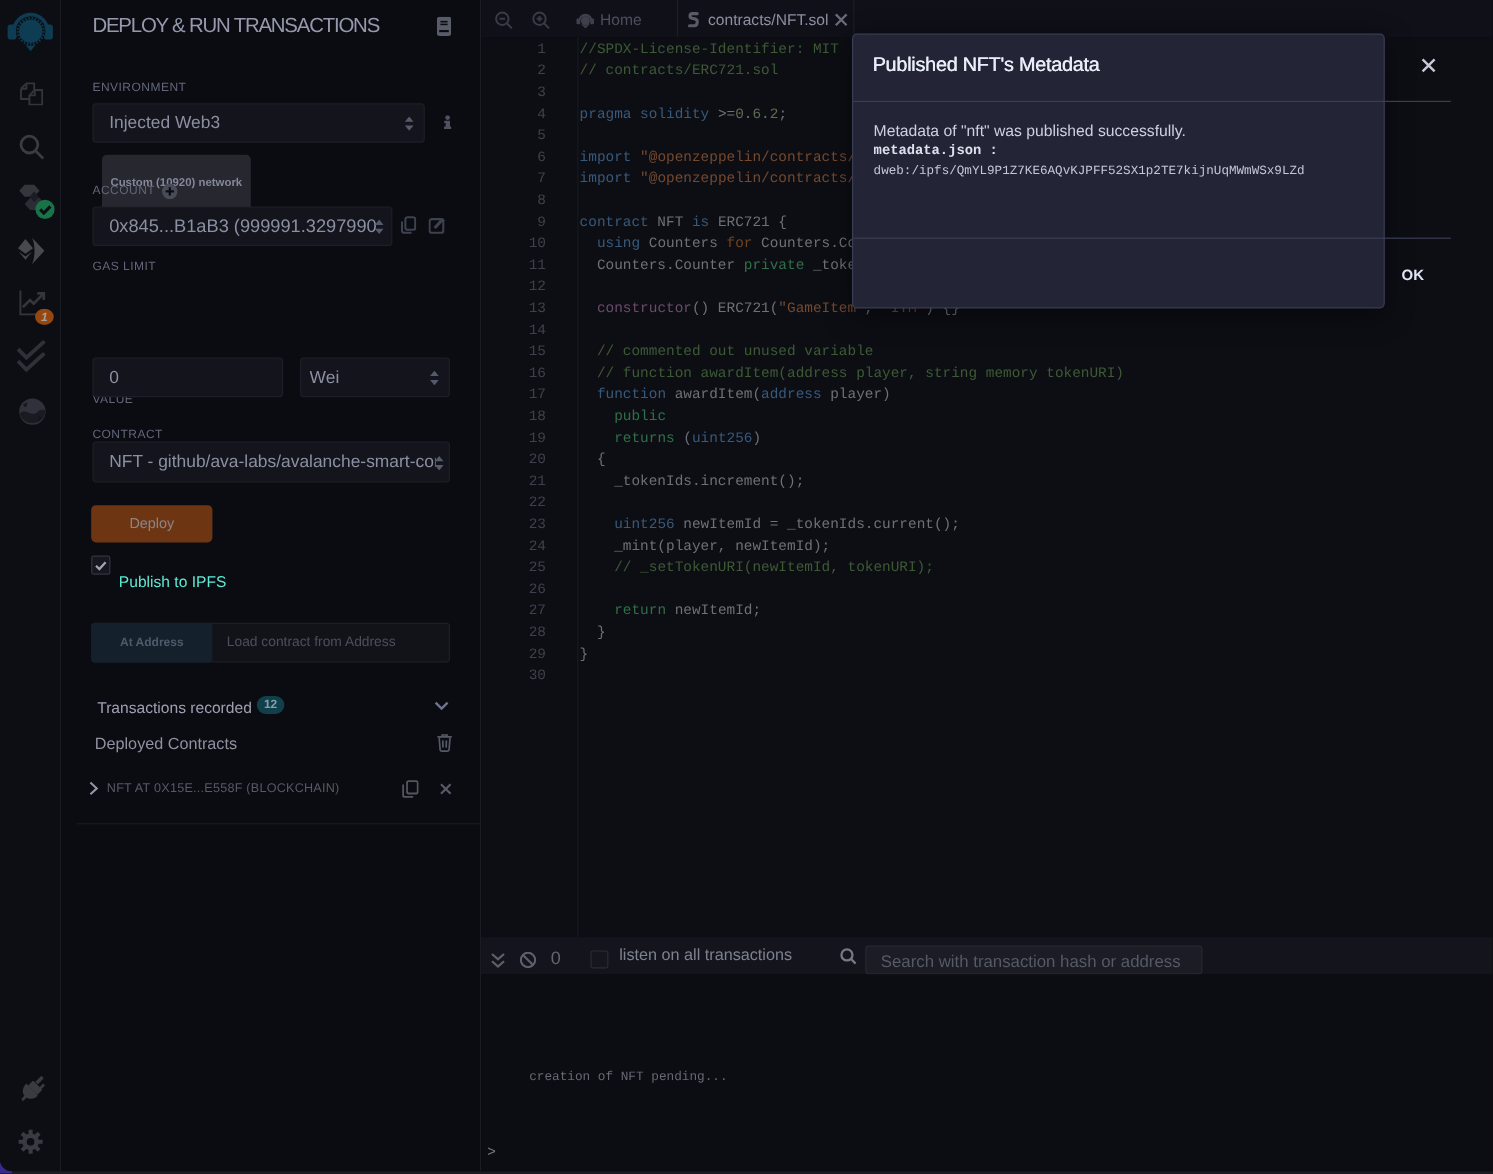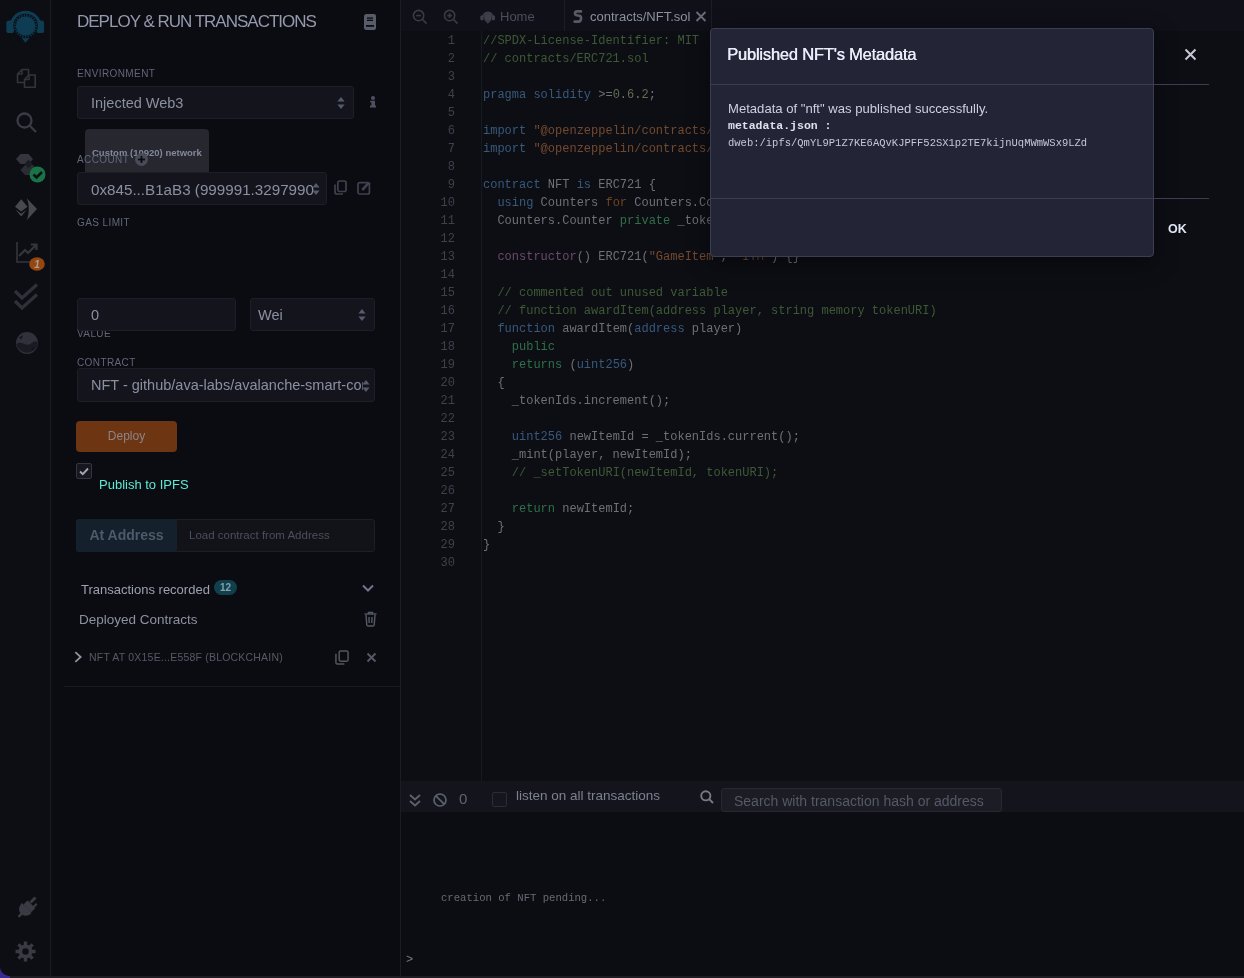--- a/index.html
+++ b/index.html
@@ -204,21 +204,21 @@
         </svg>
     </div>
     <div class="abs" style="left:25px; top:421px; width:101px; height:31px; background:#6e3513; border-radius:4px; text-align:center; line-height:31px; font-size:12px; font-weight:400; color:#8a8589;">Deploy</div>
     <div class="abs" style="left:25px; top:463px; width:16px; height:16px; background:#16171f; border:1px solid #34353f; border-radius:2px;">
       <svg style="left:2px; top:3px;" width="10" height="9" viewBox="0 0 10 9" fill="none" stroke="#a3a6b2" stroke-width="1.9">
           <path d="M1 4.5 L3.8 7.2 L9 1.5"></path>
         </svg>
     </div>
     <div class="abs" style="left:48px; top:465px; font-size:13px; color:#5eead4;margin-top:12px;">Publish to IPFS</div>
     <div class="abs" style="left:25px; top:519px; width:299px; height:33px; background:#121318; border:1px solid #1d1e28; border-radius:3px;">
-      <div class="abs" style="left:-1px; top:-1px; width:101px; height:33px; background:#14202b; border-radius:3px; text-align:center; line-height:33px; font-size:14px; font-weight:700; color:#50596a;">At Address</div>
+      <div class="abs" style="left:-1px; top:-1px; width:101px; height:33px; background:#14202b; border-radius:3px; text-align:center; line-height:33px; font-size:10px; font-weight:700; color:#50596a;">At Address</div>
       <div class="abs" style="left:112px; top:9px; font-size:11.5px; color:#4b4f5d;">Load contract from Address</div>
     </div>
     <div class="abs" style="left:30px; top:582px; font-size:13px; font-weight:400; color:#9ca0af;">Transactions recorded</div>
     <div class="abs" style="left:163px; top:580px; width:23px; height:15px; background:#123f4c; border-radius:8px; text-align:center; line-height:15px; font-size:10px; font-weight:700; color:#7fa3ad;">12</div>
     <svg style="left:311px; top:584px;" width="12" height="8" viewBox="0 0 12 8" fill="none" stroke="#71758a" stroke-width="2">
         <path d="M1 1.5 L6 6.5 L11 1.5"></path>
       </svg>
     <div class="abs" style="left:28px; top:612px; font-size:13.5px; color:#8d91a0;">Deployed Contracts</div>
 
     <svg style="left:313px; top:611px;" width="13" height="16" viewBox="0 0 13 16" fill="none" stroke="#565a66" stroke-width="1.4">

